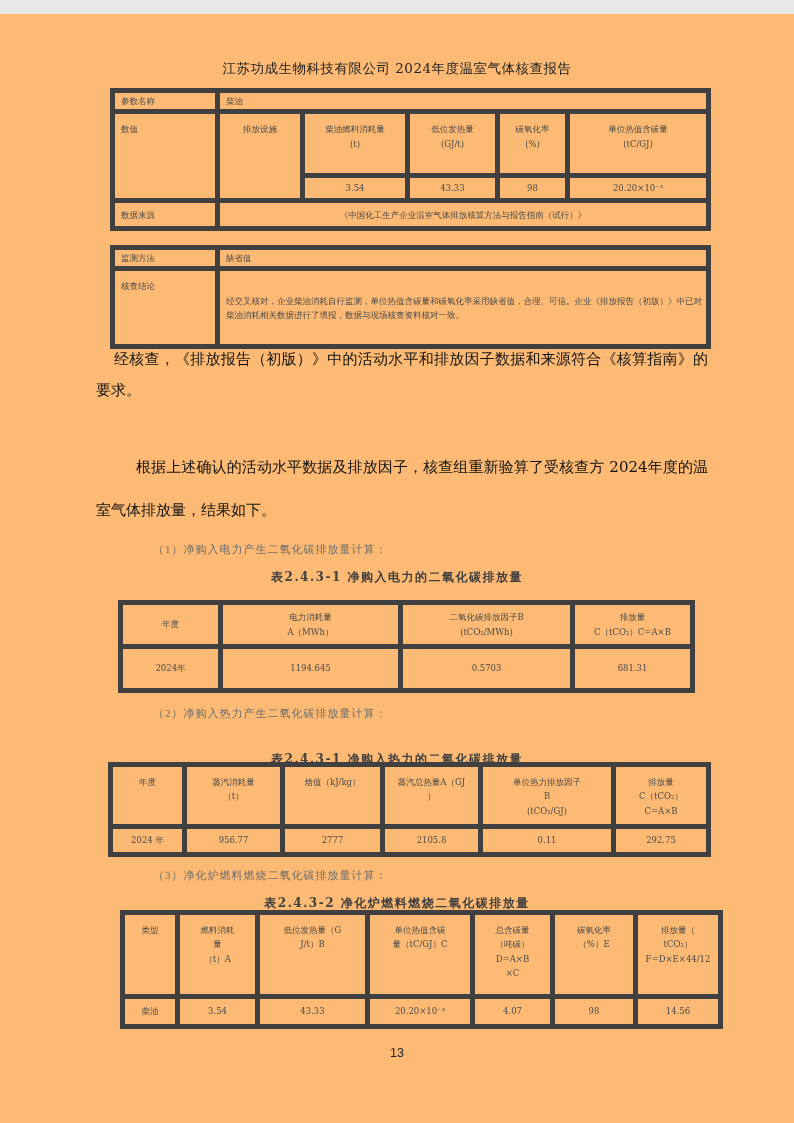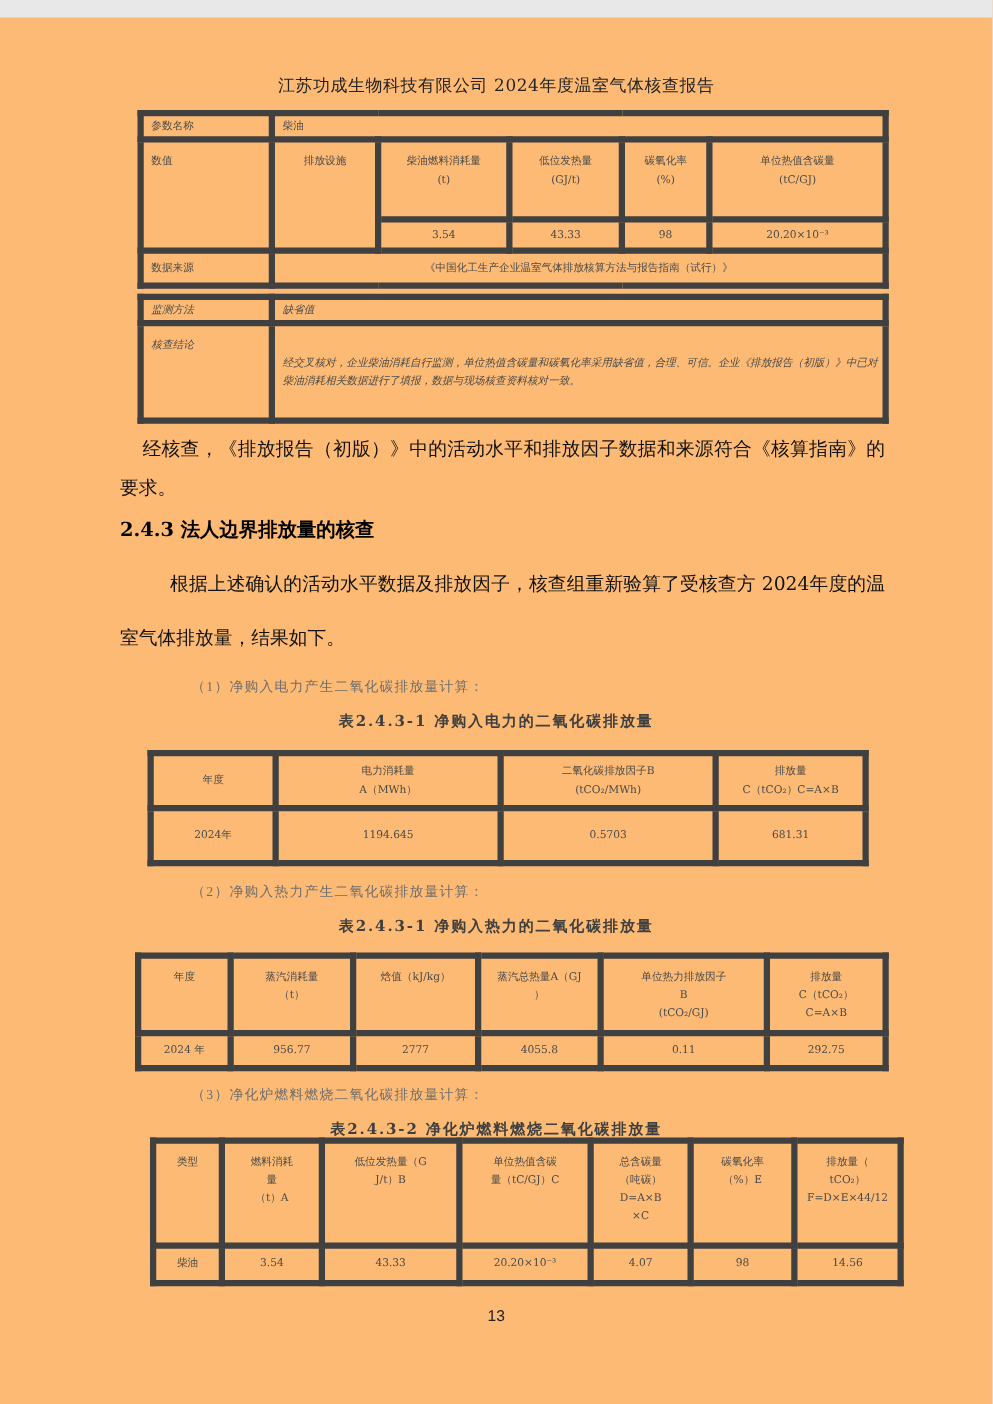--- a/index.html
+++ b/index.html
@@ -90,40 +90,39 @@
       <td>98</td>
       <td>20.20×10⁻³</td>
     </tr>
     <tr style="height:28px">
       <td class="lbl">数据来源</td>
       <td colspan="5">《中国化工生产企业温室气体排放核算方法与报告指南（试行）》</td>
     </tr>
   </tbody>
     </table>
 
-  <table class="t" style="left:110px;top:221px;width:596px;font-style:italic;">
+  <table class="t" style="left:110px;top:231px;width:596px;">
     <colgroup>
         <col style="width:105px">
         <col style="width:491px">
       </colgroup>
     <tbody>
         <tr style="height:17px">
       <td class="lbl">监测方法</td>
       <td class="lbl">缺省值</td>
     </tr>
     <tr style="height:78px">
       <td class="lbl top">核查结论</td>
       <td class="lbl concl">经交叉核对，企业柴油消耗自行监测，单位热值含碳量和碳氧化率采用缺省值，合理、可信。企业《排放报告（初版）》中已对柴油消耗相关数据进行了填报，数据与现场核查资料核对一致。</td>
     </tr>
   </tbody>
     </table>
 
   <div class="para" style="left:96px;top:330px;width:612px;text-indent:18px;">经核查，《排放报告（初版）》中的活动水平和排放因子数据和来源符合《核算指南》的要求。</div>
 
-  <div class="h243" style="left:96px;top:400px;">2.4.3  法人边界排放量的核查</div>
 
   <div class="para" style="left:96px;top:432px;width:612px;text-indent:40px;line-height:43px;">根据上述确认的活动水平数据及排放因子，核查组重新验算了受核查方 2024年度的温室气体排放量，结果如下。</div>
 
   <div class="item" style="left:153px;top:528px;">（1）净购入电力产生二氧化碳排放量计算：</div>
   <div class="ttitle" style="left:97px;top:555px;">表2.4.3-1 净购入电力的二氧化碳排放量</div>
 
   <table class="t" style="left:118px;top:586px;width:572px;">
     <colgroup>
       <col style="width:100px">
         <col style="width:180px">
@@ -143,21 +142,21 @@
     <tr style="height:44px">
       <td>2024年</td>
       <td>1194.645</td>
       <td>0.5703</td>
       <td>681.31</td>
     </tr>
   </tbody>
     </table>
 
   <div class="item" style="left:153px;top:692px;">（2）净购入热力产生二氧化碳排放量计算：</div>
-  <div class="ttitle" style="left:97px;top:719px;">表2.4.3-1 净购入热力的二氧化碳排放量</div>
+  <div class="ttitle" style="left:97px;top:737px;">表2.4.3-1 净购入热力的二氧化碳排放量</div>
 
   <table class="t" style="left:108px;top:748px;width:598px;">
     <colgroup>
       <col style="width:74px">
         <col style="width:98px">
         <col style="width:100px">
       <col style="width:98px">
         <col style="width:133px">
         <col style="width:95px">
     </colgroup>
@@ -173,21 +172,21 @@
 B
 (tCO₂/GJ)</td>
       <td class="top">排放量
 C（tCO₂）
 C=A×B</td>
     </tr>
     <tr style="height:28px">
       <td>2024 年</td>
       <td>956.77</td>
       <td>2777</td>
-      <td>4055.8</td>
+      <td>2105.8</td>
       <td>0.11</td>
       <td>292.75</td>
     </tr>
   </tbody>
     </table>
 
   <div class="item" style="left:153px;top:854px;">（3）净化炉燃料燃烧二氧化碳排放量计算：</div>
   <div class="ttitle" style="left:97px;top:881px;">表2.4.3-2 净化炉燃料燃烧二氧化碳排放量</div>
 
   <table class="t" style="left:120px;top:896px;width:598px;">

